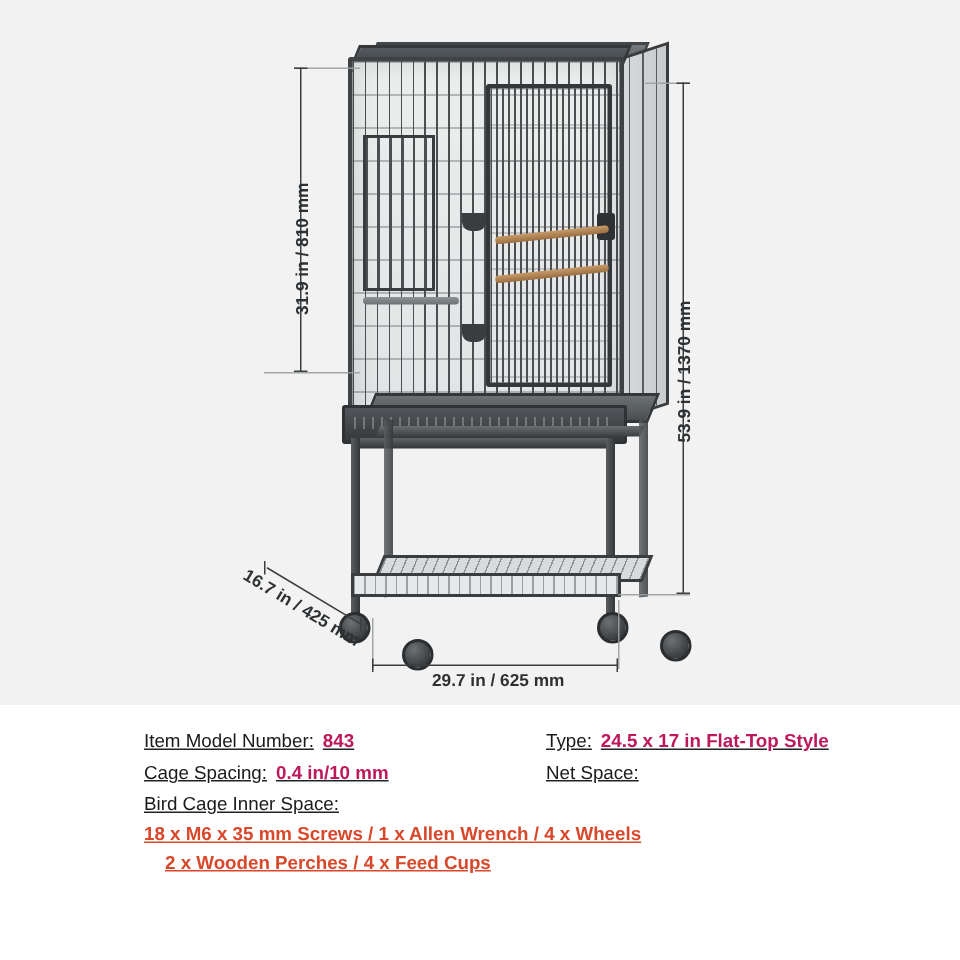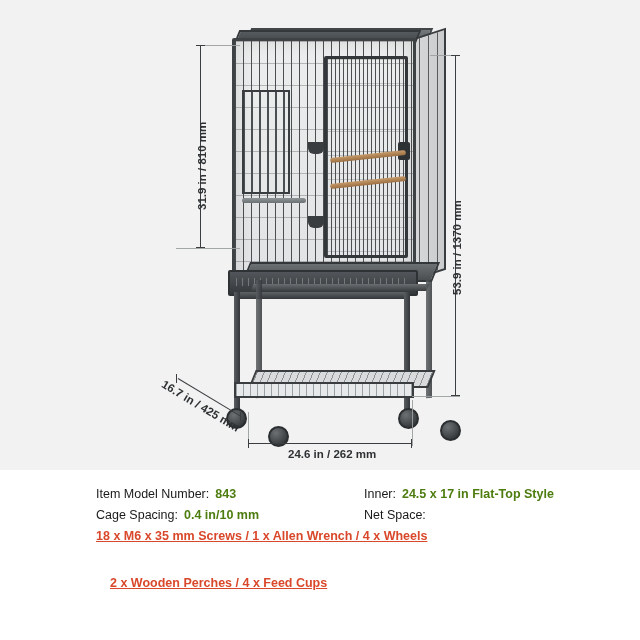--- a/index.html
+++ b/index.html
@@ -140,29 +140,29 @@
   .rot-90{transform:rotate(-90deg);transform-origin:left top;}
   .guide{position:absolute;background:#9a9ea0;height:1px;opacity:.9;}
   .guide-v{position:absolute;background:#9a9ea0;width:1px;opacity:.9;}
   .diag-label{position:absolute;color:#2e3133;font-size:11.5px;font-weight:bold;white-space:nowrap;}
 
   
   .spec-panel{
     position:absolute;left:0;bottom:0;width:640px;height:170px;background:#ffffff;
   }
   .spec-inner{position:absolute;left:96px;top:14px;right:24px;}
-  .spec-row{display:flex;font-size:12.5px;color:#222;line-height:20px;margin-bottom:1px;}
+  .spec-row{display:flex;font-size:12.5px;color:#222;line-height:20px;margin-bottom:1px;text-decoration:underline;}
   .spec-col{display:flex;}
   .spec-col.left{width:268px;}
   .lbl{color:#1a1a1a;}
-  .val{color:#4d7c0f;font-weight:bold;margin-left:6px;}
+  .val{color:#be185d;font-weight:bold;margin-left:6px;}
   .acc-title{font-size:12.5px;color:#1a1a1a;line-height:20px;margin-top:2px;}
   .acc-line{font-size:12.5px;color:#d9482b;font-weight:bold;line-height:19px;}
   .acc-center{text-align:left;text-decoration:underline;}
-  .acc-l2{padding-left:14px;margin-top:28px;}
+  .acc-l2{padding-left:14px;}
 </style>
 </head>
 <body>
 
 <div id="stage">
 
   <div class="product-area">
 
     <div class="cage-wrap">
       <div class="cage-top2"></div>
@@ -212,48 +212,49 @@
     <div class="dim-line" style="left:178px;top:378px;width:74px;height:1px;transform:rotate(31deg);transform-origin:left center;"></div>
     <div class="tick" style="left:176px;top:374px;width:1px;height:9px;"></div>
     <div class="tick" style="left:240px;top:412px;width:1px;height:9px;"></div>
     <div class="diag-label" style="left:166px;top:378px;transform:rotate(31deg);transform-origin:left top;">16.7 in / 425 mm</div>
 
     <div class="guide-v" style="left:248px;top:412px;height:34px;"></div>
     <div class="guide-v" style="left:412px;top:400px;height:46px;"></div>
     <div class="dim-line h-line" style="left:248px;top:443px;width:164px;"></div>
     <div class="tick" style="left:248px;top:439px;width:1px;height:9px;"></div>
     <div class="tick" style="left:411px;top:439px;width:1px;height:9px;"></div>
-    <div class="dim-label" style="left:288px;top:448px;">24.6 in / 262 mm</div>
+    <div class="dim-label" style="left:288px;top:448px;">29.7 in / 625 mm</div>
   </div>
 
   <div class="spec-panel">
     <div class="spec-inner">
 
       <div class="spec-row">
         <div class="spec-col left">
           <span class="lbl">Item Model Number:</span>
           <span class="val">843</span>
         </div>
         <div class="spec-col">
-          <span class="lbl">Inner:</span>
+          <span class="lbl">Type:</span>
           <span class="val">24.5 x 17 in Flat-Top Style</span>
         </div>
       </div>
 
       <div class="spec-row">
         <div class="spec-col left">
           <span class="lbl">Cage Spacing:</span>
           <span class="val">0.4 in/10 mm</span>
         </div>
         <div class="spec-col">
           <span class="lbl">Net Space:</span>
         </div>
       </div>
 
       <div class="spec-row">
+        <span class="lbl">Bird Cage Inner Space:</span>
       </div>
 
       <div class="acc-line acc-center">18 x M6 x 35 mm Screws / 1 x Allen Wrench / 4 x Wheels</div>
       <div class="acc-line acc-center acc-l2">2 x Wooden Perches / 4 x Feed Cups</div>
     </div>
   </div>
 
 </div>
 
 </body></html>

